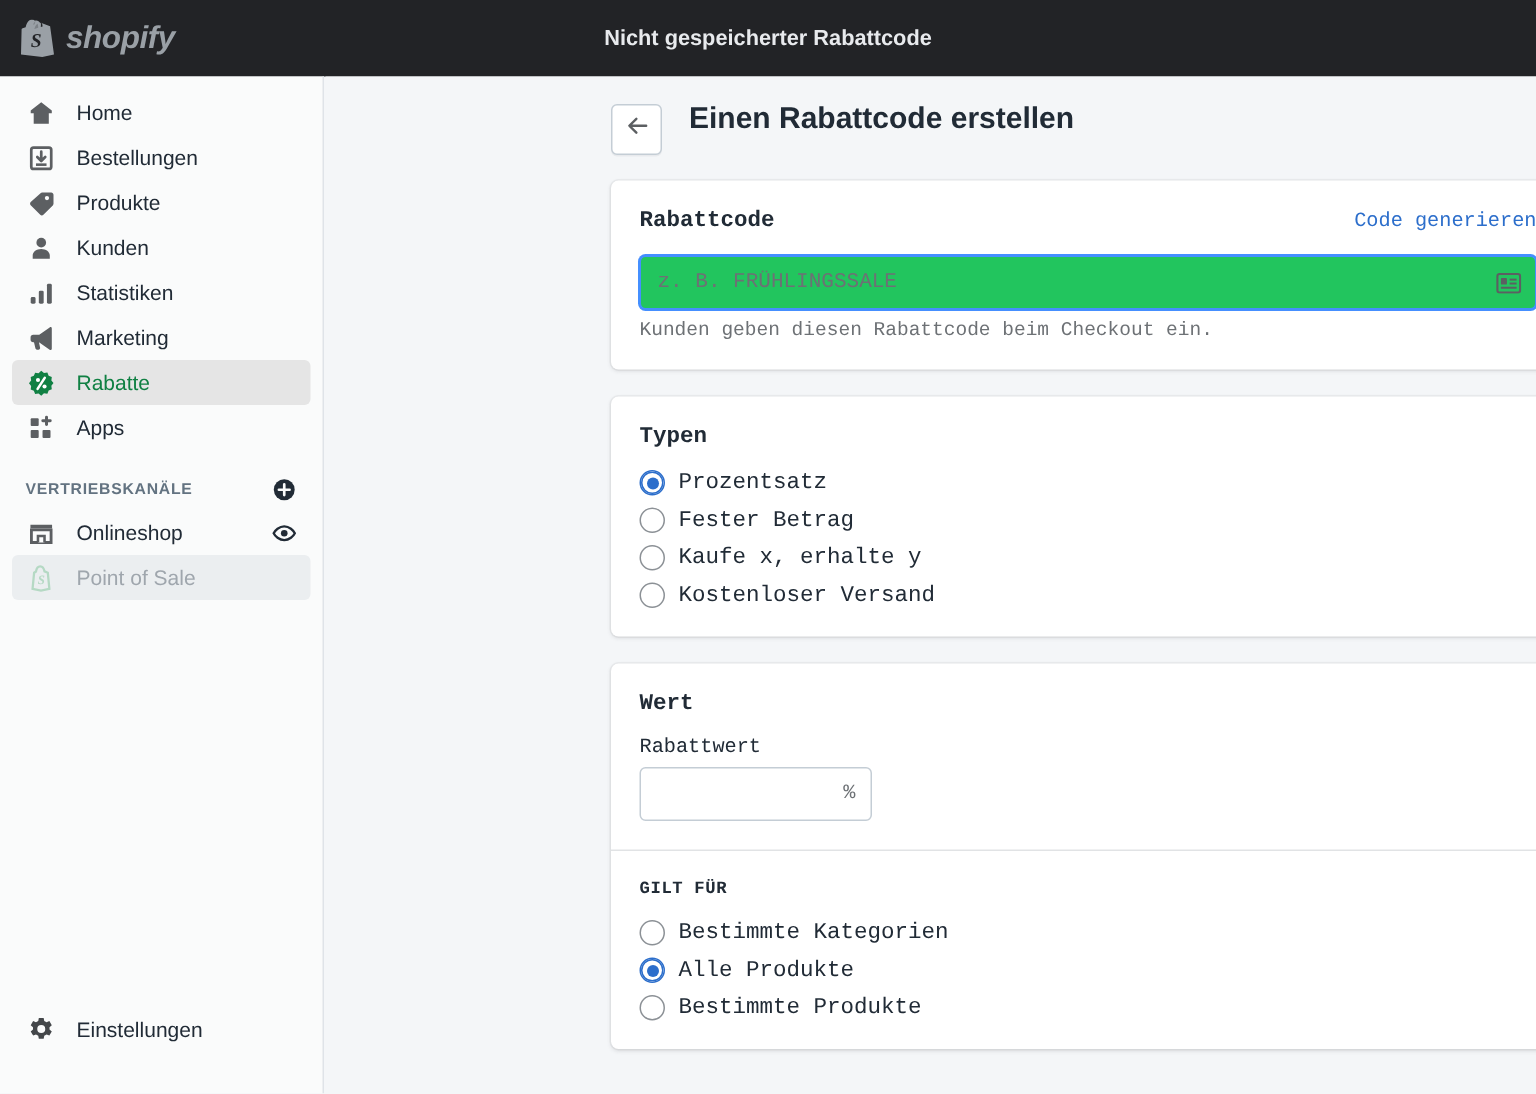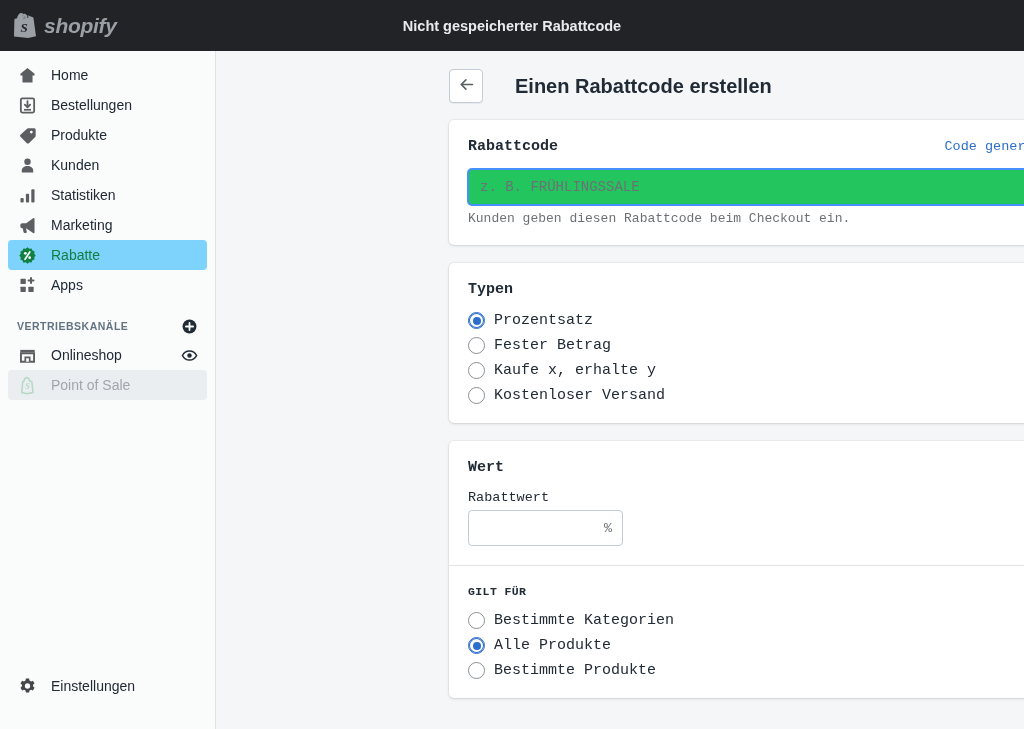--- a/index.html
+++ b/index.html
@@ -108,21 +108,21 @@
     align-items: center;
     justify-content: center;
   }
 
   .nav-item .nav-label {
     font-size: 14px;
     color: #212b36;
     line-height: 1;
   }
 
-  .nav-item.active { background: #7dd3fc; }
+  .nav-item.active { background: #e5e5e5; }
   .nav-item.active .nav-label { color: #108043; font-weight: normal; }
 
   .nav-item.disabled { background: #ebeef0; cursor: default; }
   .nav-item.disabled .nav-label { color: #9fa6ad; }
 
   .nav-spacer { height: 12px; }
 
   
   .channel-head {
     display: flex;
@@ -163,22 +163,22 @@
     position: absolute;
     top: 51px; left: 217px;
     width: 807px;
     height: 678px;
     background: #f4f6f8;
     overflow: hidden;
   }
 
   .page-head {
     display: flex;
-    align-items: center;
-    gap: 32px;
+    align-items: flex-start;
+    gap: 18px;
     padding: 18px 0 0 232px;
   }
 
   .back-btn {
     width: 34px; height: 34px;
     border: 1px solid #c4cdd5;
     border-radius: 4px;
     background: #ffffff;
     display: flex;
     align-items: center;

